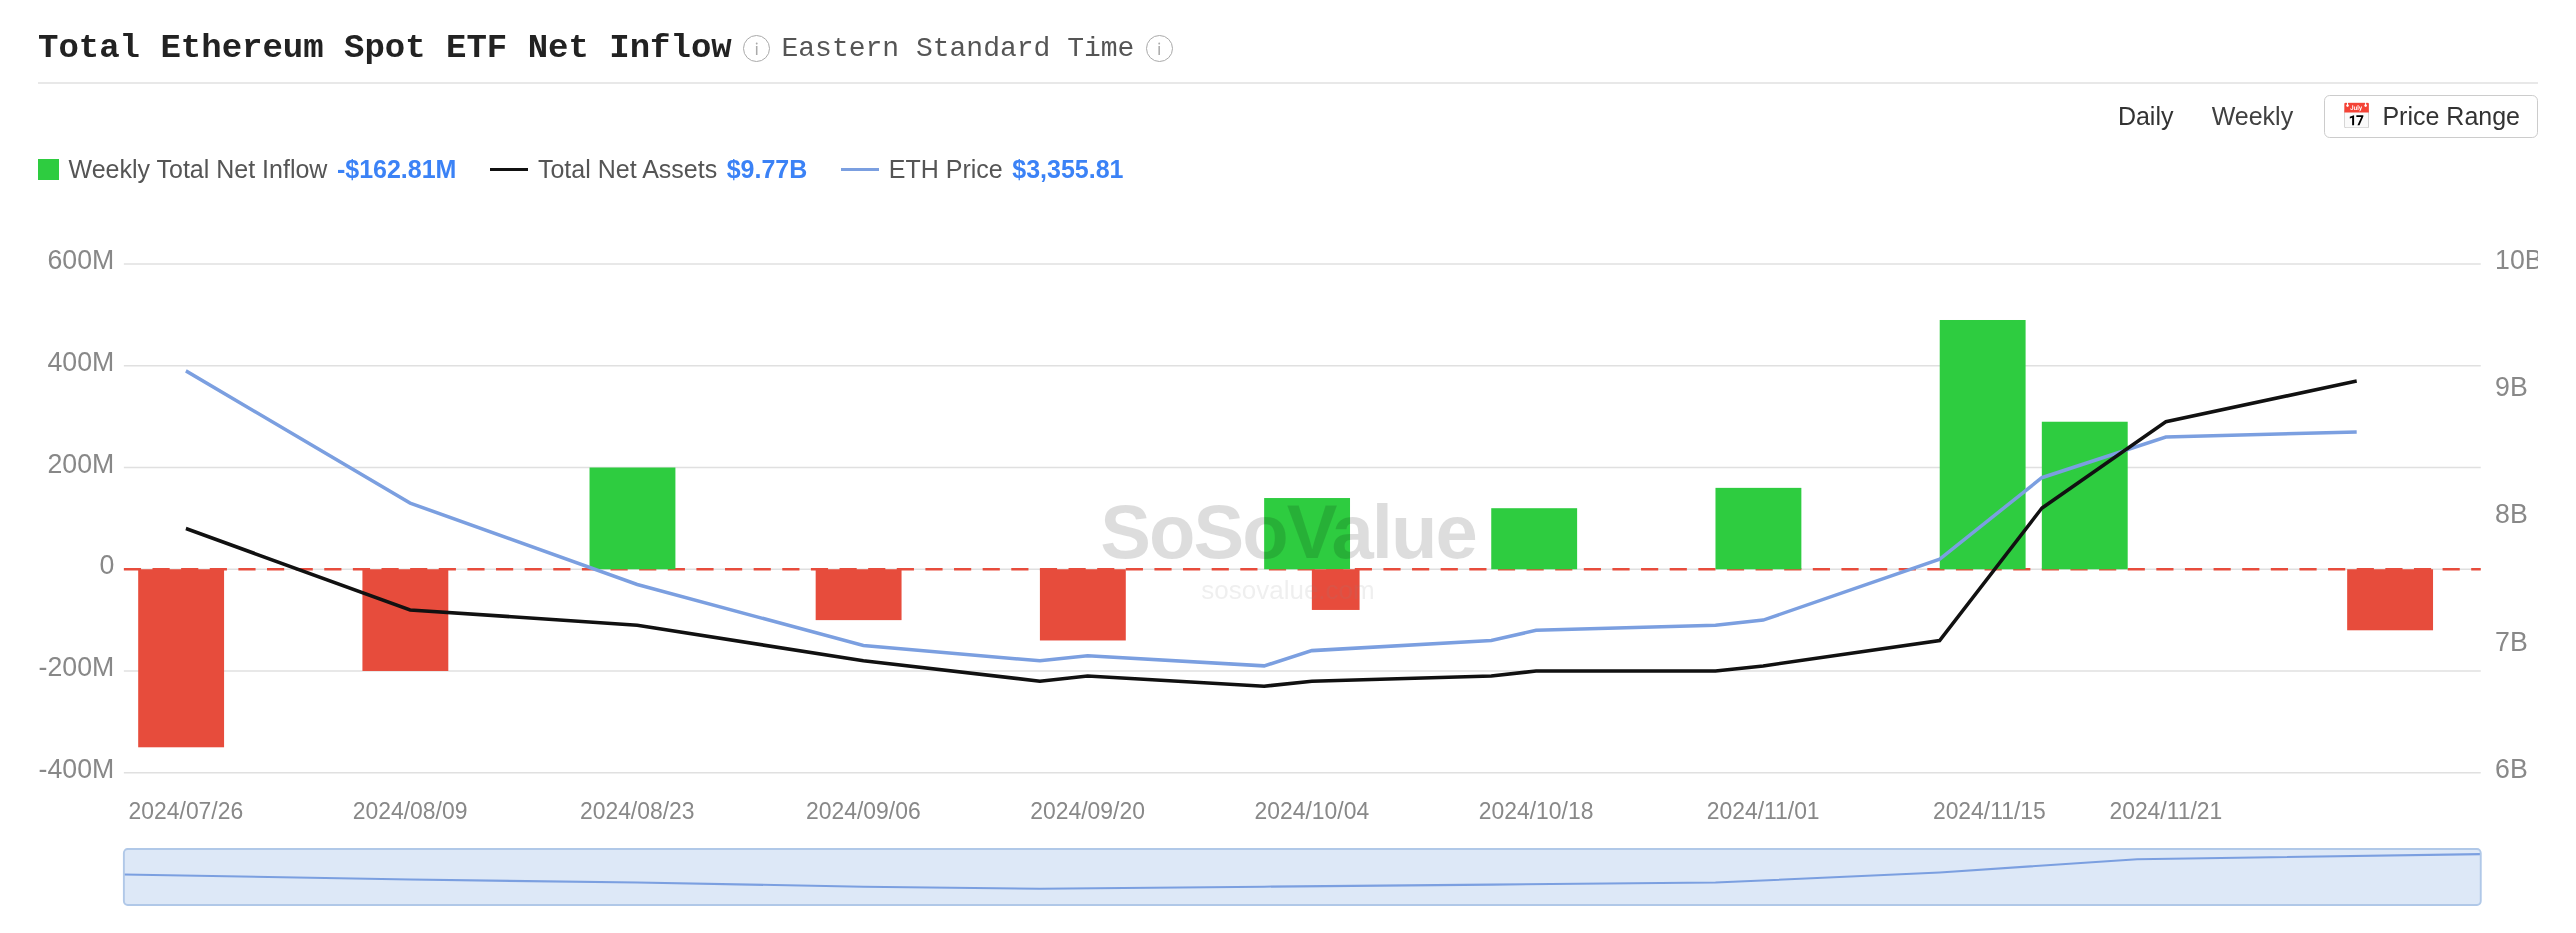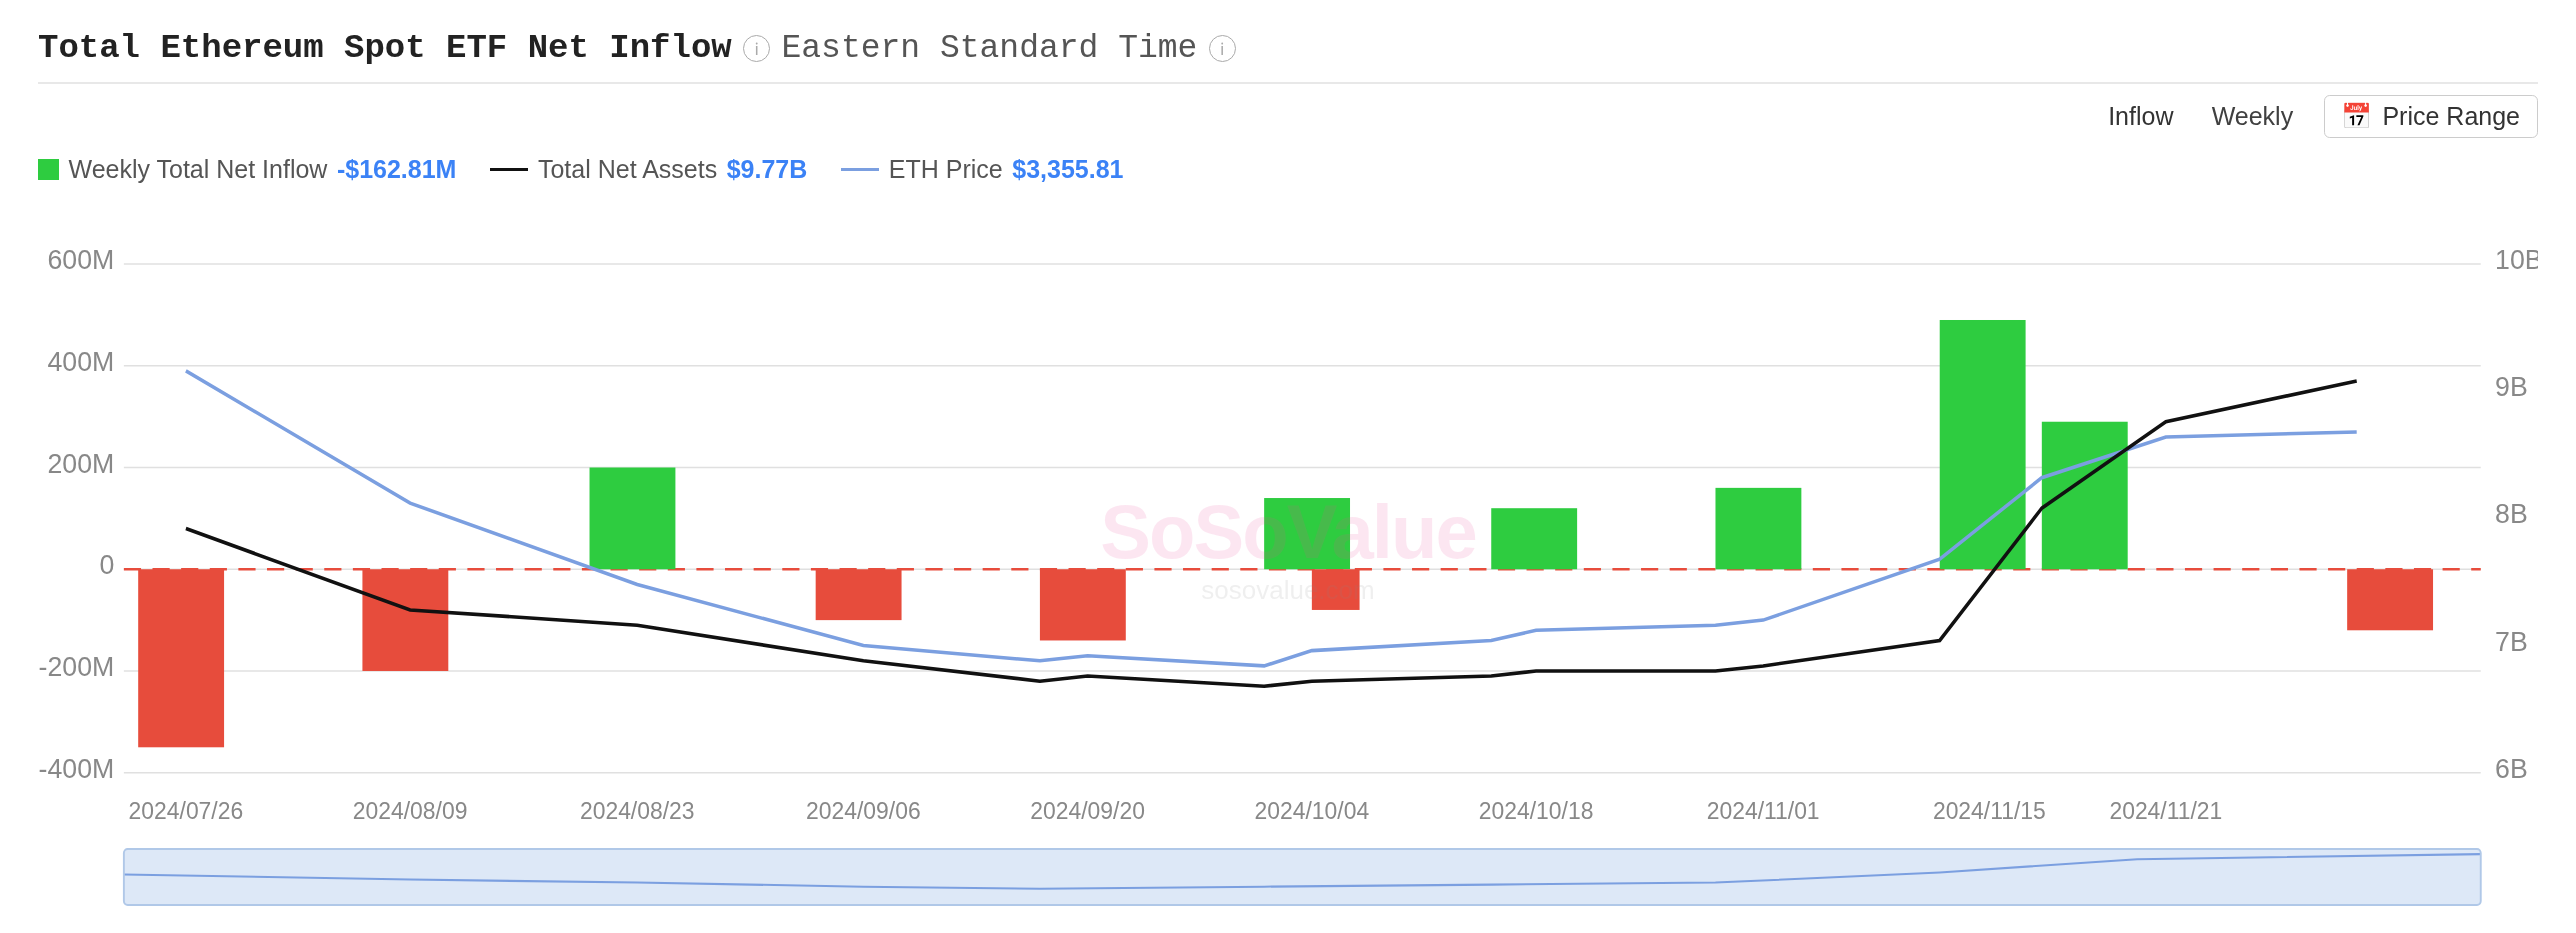--- a/index.html
+++ b/index.html
@@ -36,21 +36,21 @@
       border-radius: 50%;
       border: 1.9px solid #aaa;
       display: flex;
       align-items: center;
       justify-content: center;
       font-size: 17px;
       color: #aaa;
       cursor: pointer;
     }
     .timezone {
-      font-size: 33px;
+      font-size: 28px;
       color: #555;
     }
     .toolbar-row {
       display: flex;
       justify-content: flex-end;
       align-items: center;
       gap: 23px;
       margin-bottom: 17px;
     }
     .time-toggle {
@@ -128,21 +128,21 @@
       display: flex;
       flex-direction: column;
       align-items: center;
       opacity: 0.13;
       pointer-events: none;
       user-select: none;
     }
     .watermark-logo {
       font-size: 76px;
       font-weight: 900;
-      color: #ec4899;
+      color: #000000;
       letter-spacing: -1.9px;
     }
     .watermark-url {
       font-size: 26px;
       color: #888;
     }
     .divider {
       width: 100%;
       height: 1.9px;
       background: #e8e8e8;
@@ -155,21 +155,21 @@
 <div class="container">
   <div class="header-row">
     <span class="title">Total Ethereum Spot ETF Net Inflow</span>
     <span class="info-icon">ℹ</span>
     <span class="timezone">Eastern Standard Time</span>
     <span class="info-icon">ℹ</span>
   </div>
   <div class="divider"></div>
   <div class="toolbar-row">
     <div class="time-toggle">
-      <button class="toggle-btn">Inflow</button>
+      <button class="toggle-btn">Daily</button>
       <button class="toggle-btn active">Weekly</button>
     </div>
     <button class="date-range-btn">
       <span>📅</span>
       <span>Price Range</span>
     </button>
   </div>
   <div class="legend-row">
     <div class="legend-item">
       <div class="legend-square" style="background:#2ecc40;"></div>

